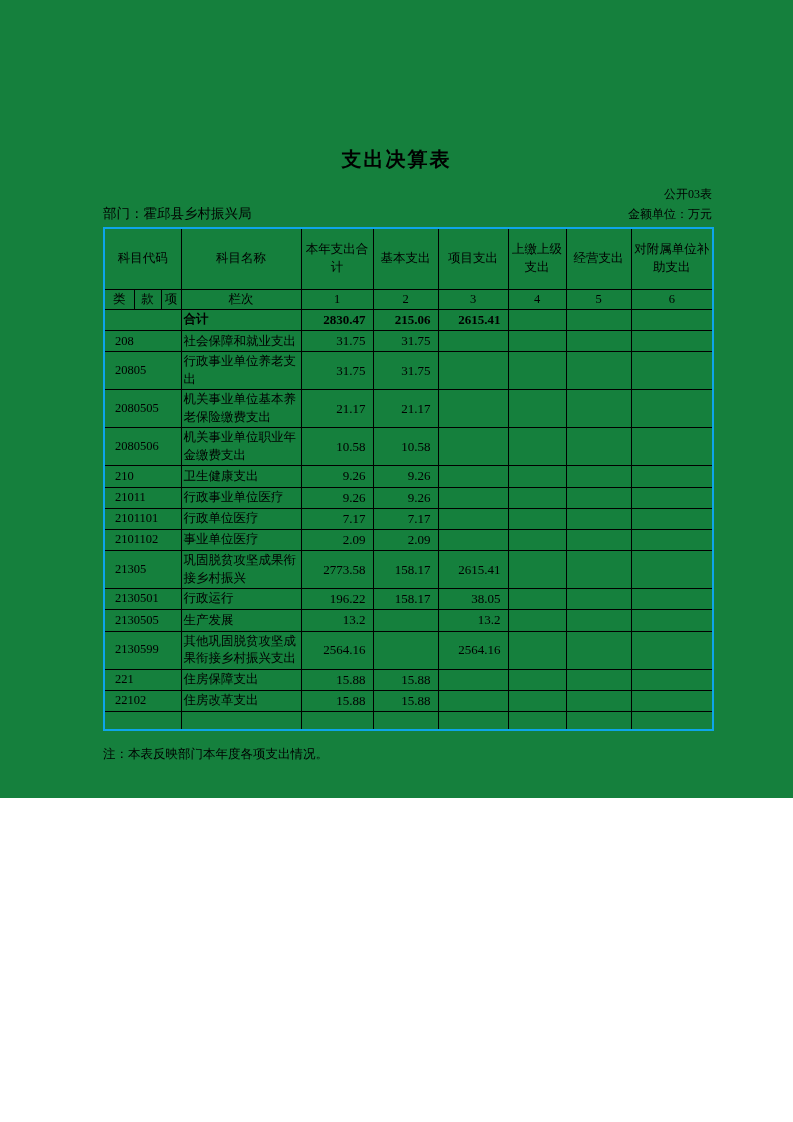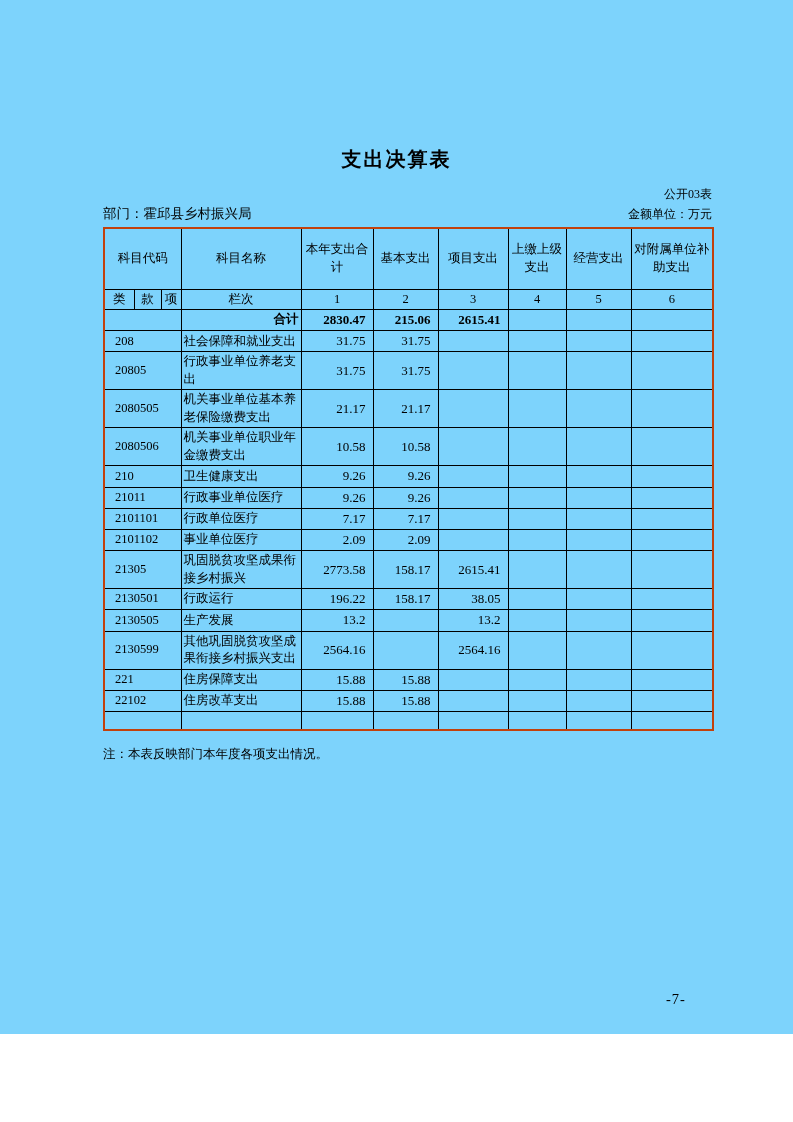--- a/index.html
+++ b/index.html
@@ -6,23 +6,23 @@
   html, body { background: #ffffff; }
   body {
     width: 793px;
     height: 1122px;
     font-family: "Liberation Serif", serif;
     color: #000000;
     position: relative;
   }
   .page {
     width: 793px;
-    height: 1034px;
+    height: 798px;
     position: relative;
-    background: #7dd3fc;
+    background: #15803d;
     overflow: hidden;
   }
   .title {
     padding-top: 146px;
     text-align: center;
     font-family: "Liberation Sans", sans-serif;
     font-weight: bold;
     font-size: 20px;
     letter-spacing: 2px;
   }
@@ -41,38 +41,38 @@
     align-items: flex-end;
     margin-top: 2px;
     margin-bottom: 4px;
   }
   .meta-row .dept { font-size: 13.5px; text-align: center; }
   .meta-row .unit { font-size: 12px; }
   table {
     width: 609px;
     border-collapse: collapse;
     table-layout: fixed;
-    border: 2px solid #c2410c;
+    border: 2px solid #0ea5e9;
   }
   th, td {
     border: 1px solid #000;
     font-weight: normal;
     font-size: 12.5px;
     line-height: 1.4;
     padding: 1px 2px;
     vertical-align: middle;
     overflow: hidden;
     word-break: break-all;
   }
   thead tr.h1 th { height: 61px; text-align: center; }
   thead tr.h2 th { height: 17px; text-align: center; }
   td { height: 19px; }
   td.code { text-align: left; padding-left: 10px; }
   td.name { text-align: left; padding-left: 2px; }
-  td.center { text-align: right; }
+  td.center { text-align: left; }
   td.num { text-align: right; padding-right: 7px; font-size: 13px; }
   tr.total-row td { font-weight: bold; }
   .note {
     margin-top: 15px;
     font-size: 12.5px;
   }
   .page-number {
     position: absolute;
     left: 666px;
     top: 991px;

